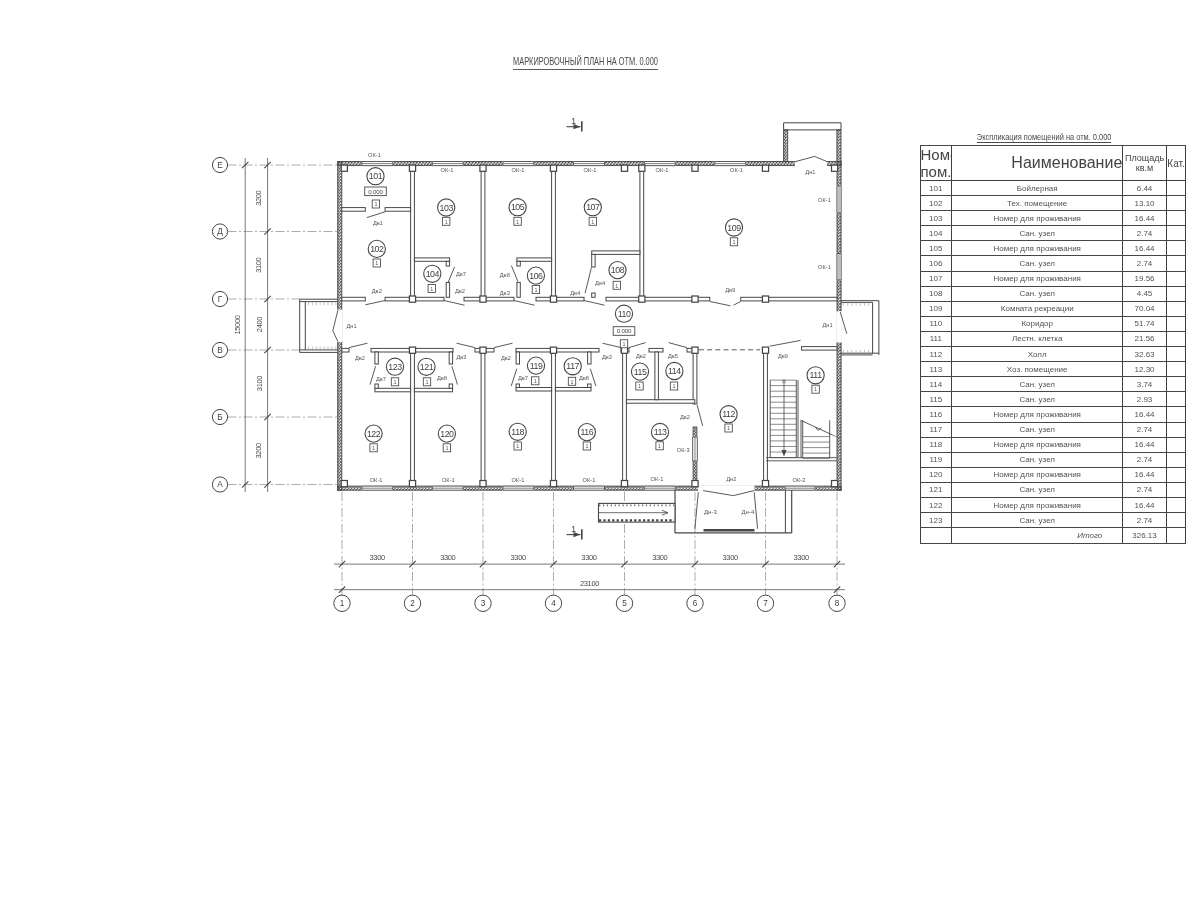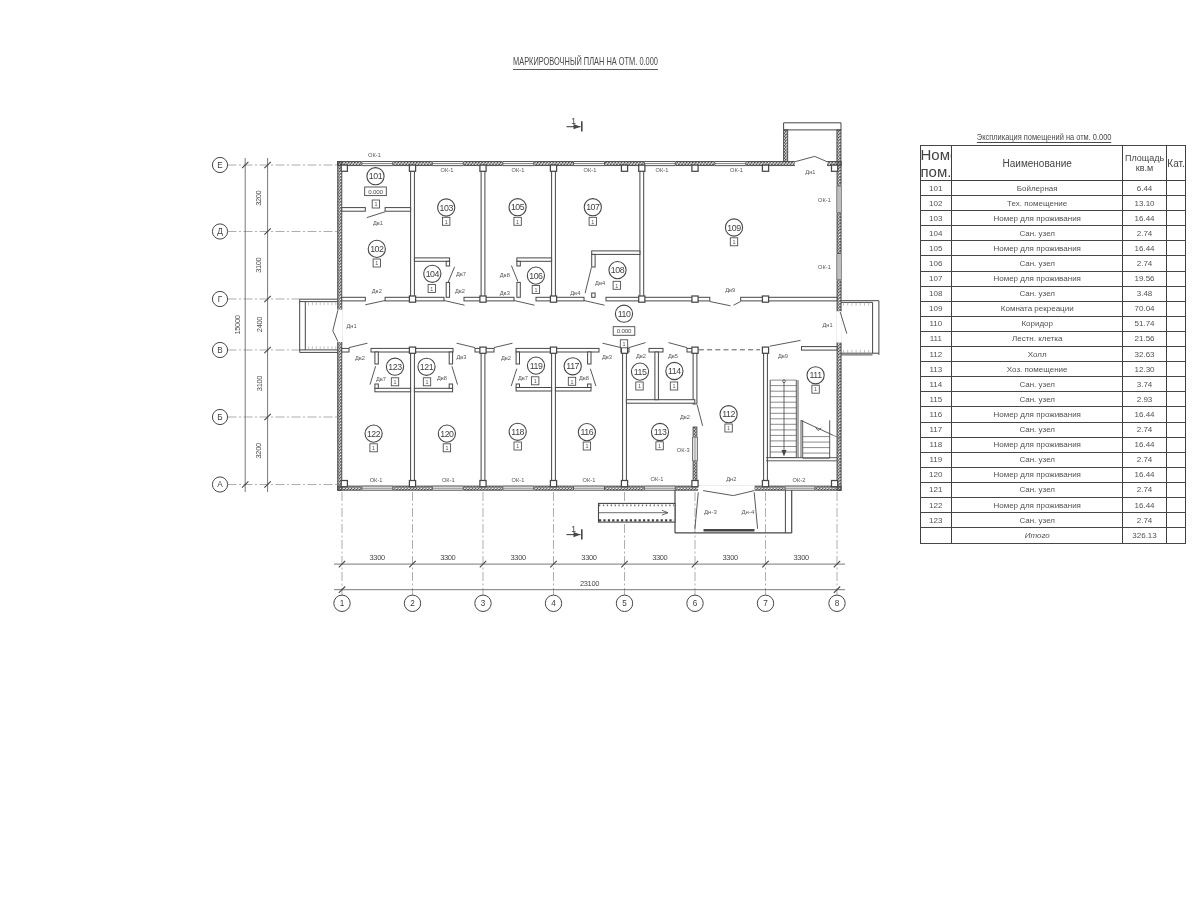--- a/index.html
+++ b/index.html
@@ -670,21 +670,21 @@
     <table class="sched" style="border:1.6px solid #3f3f3f;width:266px;">
       <colgroup>
         <col style="width:31.6px">
         <col style="width:171.2px">
         <col style="width:43.5px">
         <col style="width:19.5px">
       </colgroup>
       <tbody>
         <tr style="height:29.8px">
           <td style="font-size:15px;border-bottom:1.6px solid #3f3f3f;color:#444;">Номер.<br>пом.</td>
-          <td style="font-size:10px;border-bottom:1.6px solid #3f3f3f;color:#444;">Наименование</td>
+          <td style="font-size:16px;border-bottom:1.6px solid #3f3f3f;color:#444;text-align:right;">Наименование</td>
           <td style="font-size:9px;border-bottom:1.6px solid #3f3f3f;color:#444;">Площадь<br>кв.м</td>
           <td style="font-size:10px;border-bottom:1.6px solid #3f3f3f;color:#444;">Кат.</td>
         </tr>
         <tr style="height:15.1px">
           <td>101</td>
           <td>Бойлерная</td>
           <td>6.44</td>
           <td></td>
         </tr>
         <tr style="height:15.1px">
@@ -719,21 +719,21 @@
         </tr>
         <tr style="height:15.1px">
           <td>107</td>
           <td>Номер для проживания</td>
           <td>19.56</td>
           <td></td>
         </tr>
         <tr style="height:15.1px">
           <td>108</td>
           <td>Сан. узел</td>
-          <td>3.48</td>
+          <td>4.45</td>
           <td></td>
         </tr>
         <tr style="height:15.1px">
           <td>109</td>
           <td>Комната рекреации</td>
           <td>70.04</td>
           <td></td>
         </tr>
         <tr style="height:15.1px">
           <td>110</td>
@@ -814,18 +814,18 @@
           <td></td>
         </tr>
         <tr style="height:15.1px">
           <td>123</td>
           <td>Сан. узел</td>
           <td>2.74</td>
           <td></td>
         </tr>
         <tr style="height:15.8px">
           <td></td>
-          <td style="text-align:center;padding-right:0;font-style:italic;">Итого</td>
+          <td style="text-align:right;padding-right:20px;font-style:italic;">Итого</td>
           <td>326.13</td>
           <td></td>
         </tr>
       </tbody>
     </table>
   </div>
 </body></html>

